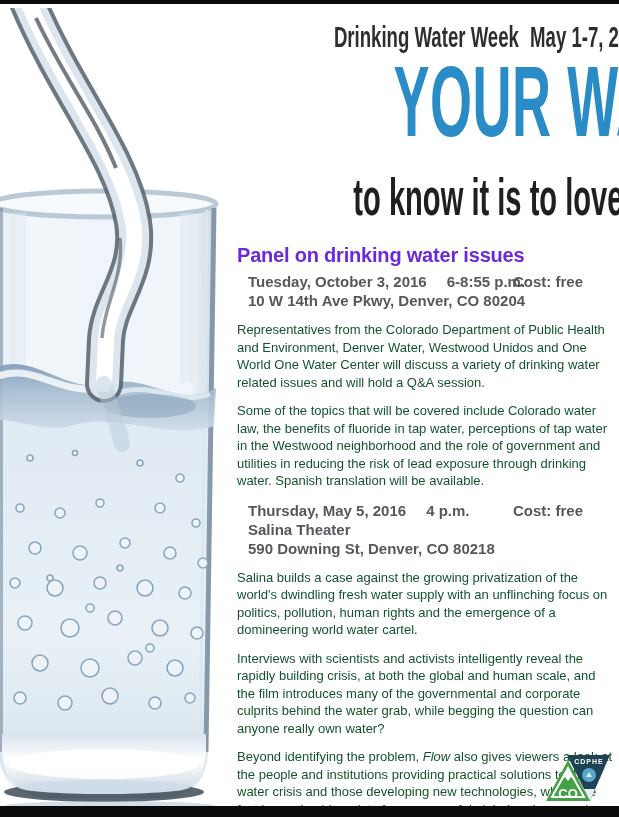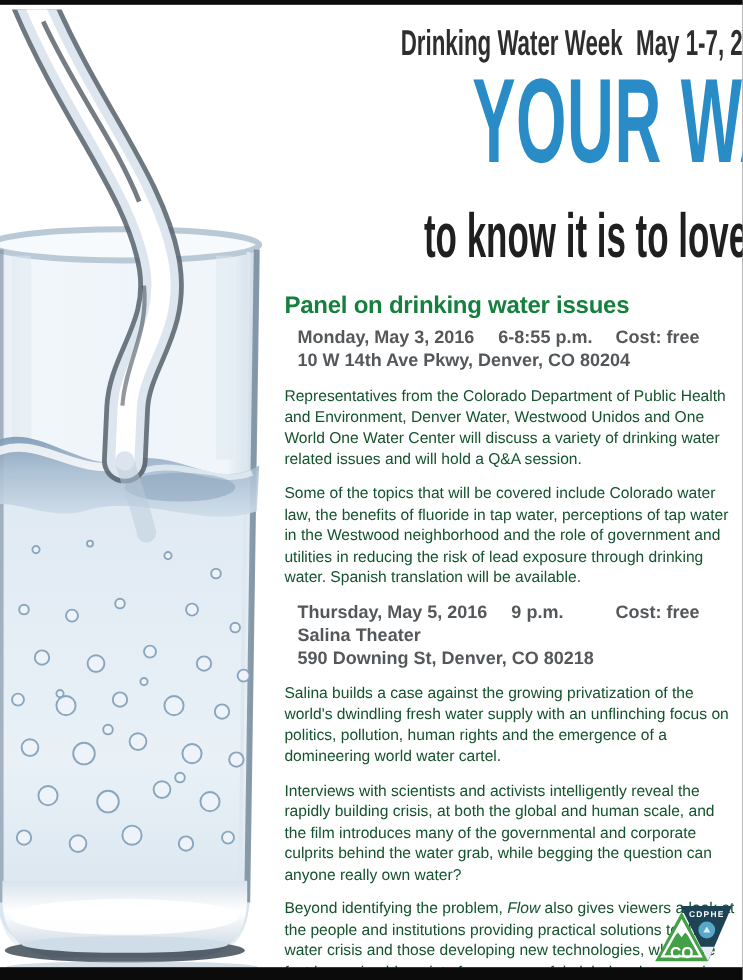--- a/index.html
+++ b/index.html
@@ -23,21 +23,21 @@
   .week-line { line-height:34px; }
   .week-line .squish { transform:scaleX(.62); font-size:30px; font-weight:bold; color:#2e2e2e; }
   .week-dates { margin-left:18px; }
   .title-line { line-height:84px; }
   .title-line .squish { transform:scaleX(.54); font-size:100px; font-weight:bold; color:#2a8cc6; letter-spacing:1px; }
   .tag-line { line-height:48px; }
   .tag-line .squish { transform:scaleX(.56); font-size:52px; font-weight:bold; color:#1f1f1f; }
 
   
   .section-title {
-    margin:10px 0 5px 0; font-size:20px; font-weight:bold; color:#15803d;
+    margin:10px 0 5px 0; font-size:20px; font-weight:bold; color:#6d28d9;
     letter-spacing:-0.2px;
   }
   .section-title.second { margin-top:14px; }
   .event-details { margin-left:11px; color:#55585b; font-weight:bold; font-size:15px; line-height:19px; }
   .detail-row { position:relative; }
   .event-time { margin-left:20px; }
   .event-cost { position:absolute; left:265px; top:0; }
   .body-par { font-size:13px; line-height:17.5px; color:#14532d; margin:11px 0; }
 
   
@@ -162,32 +162,32 @@
       </div>
       <div class="tag-line">
         <span class="squish">to know it is to love it</span>
       </div>
     </div>
 
     <div>
       <div class="section-title">Panel on drinking water issues</div>
       <div class="event-details">
         <div class="detail-row">
-          <span>Monday, May 3, 2016</span><span class="event-time">6-8:55 p.m.</span><span class="event-cost">Cost: free</span>
+          <span>Tuesday, October 3, 2016</span><span class="event-time">6-8:55 p.m.</span><span class="event-cost">Cost: free</span>
         </div>
         <div>10 W 14th Ave Pkwy, Denver, CO 80204</div>
       </div>
       <p class="body-par">Representatives from the Colorado Department of Public Health and Environment, Denver Water, Westwood Unidos and One World One Water Center will discuss a variety of drinking water related issues and will hold a Q&amp;A session.</p>
       <p class="body-par">Some of the topics that will be covered include Colorado water law, the benefits of fluoride in tap water, perceptions of tap water in the Westwood neighborhood and the role of government and utilities in reducing the risk of lead exposure through drinking water. Spanish translation will be available.</p>
     </div>
 
     <div>
       <div class="event-details">
         <div class="detail-row">
-          <span>Thursday, May 5, 2016</span><span class="event-time">9 p.m.</span><span class="event-cost">Cost: free</span>
+          <span>Thursday, May 5, 2016</span><span class="event-time">4 p.m.</span><span class="event-cost">Cost: free</span>
         </div>
         <div>Salina Theater</div>
         <div>590 Downing St, Denver, CO 80218</div>
       </div>
       <p class="body-par">Salina builds a case against the growing privatization of the world's dwindling fresh water supply with an unflinching focus on politics, pollution, human rights and the emergence of a domineering world water cartel.</p>
       <p class="body-par">Interviews with scientists and activists intelligently reveal the rapidly building crisis, at both the global and human scale, and the film introduces many of the governmental and corporate culprits behind the water grab, while begging the question can anyone really own water?</p>
       <p class="body-par"><span>Beyond identifying the problem, </span><i>Flow</i><span> also gives viewers a look at the people and institutions providing practical solutions to the water crisis and those developing new technologies, which are fast becoming blueprints for a successful global and economic turnaround.</span></p>
     </div>
   </div>
 

